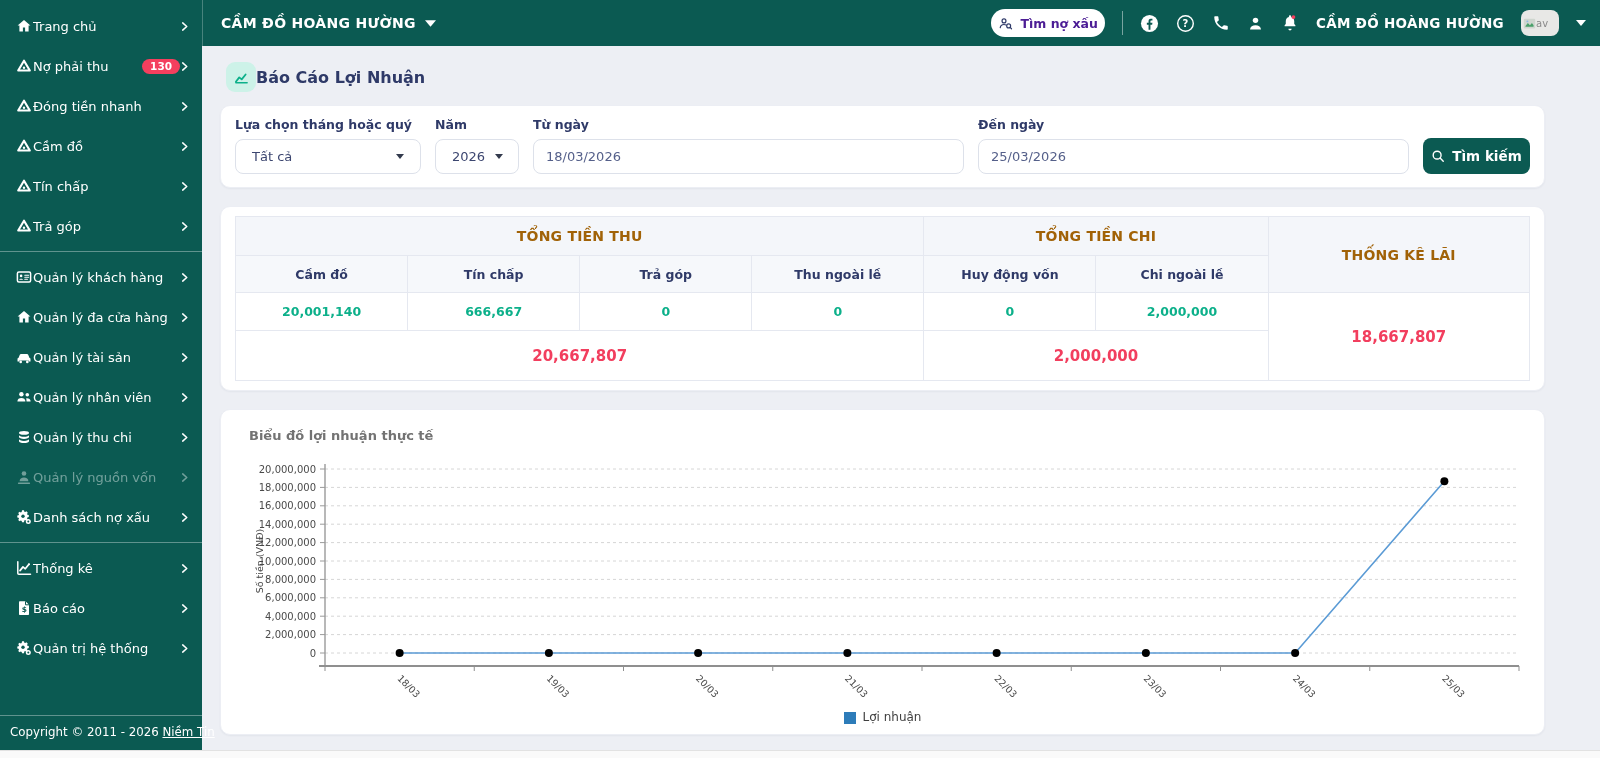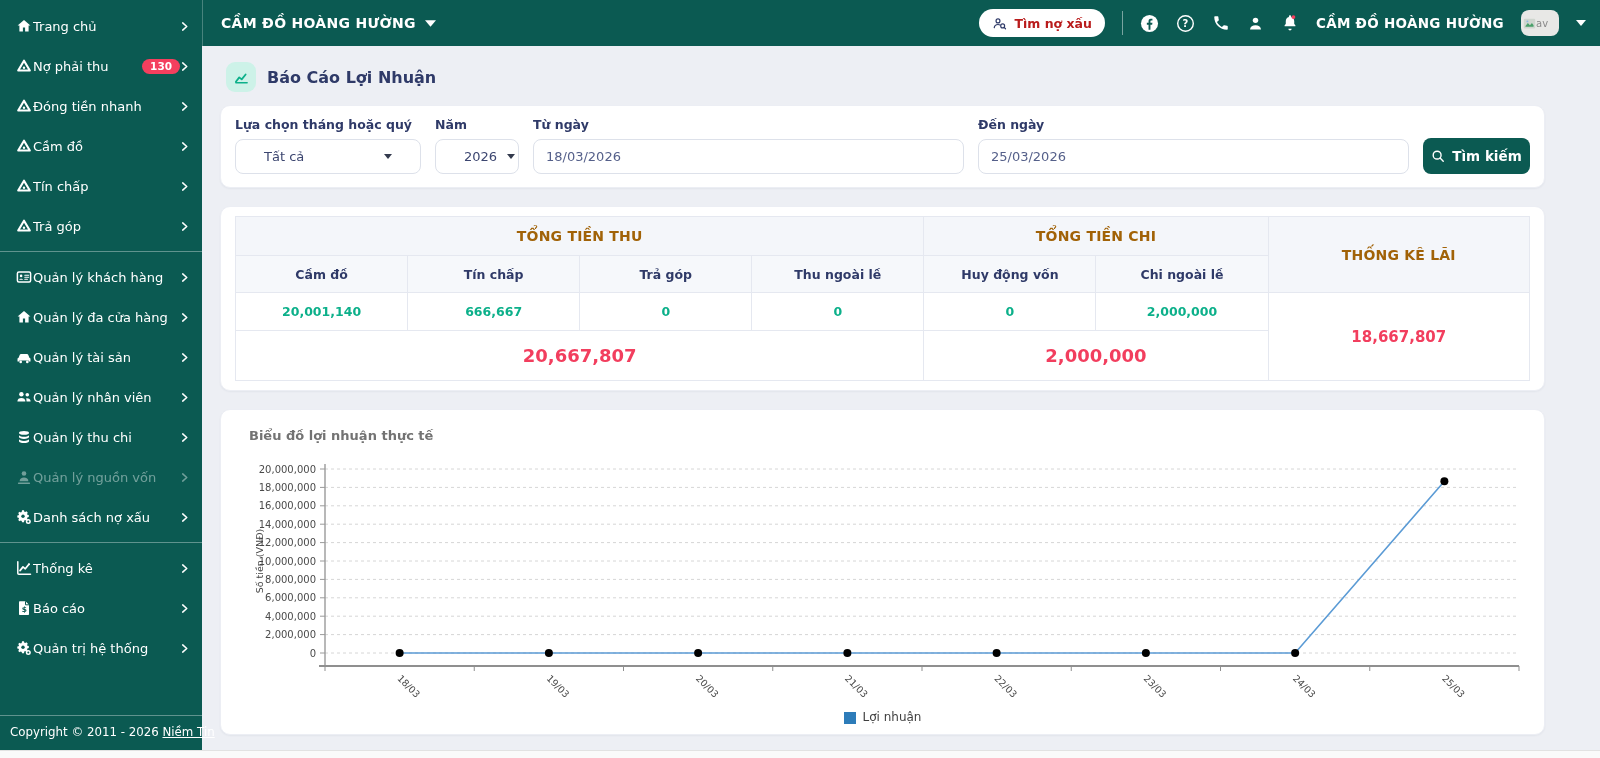--- a/index.html
+++ b/index.html
@@ -23,53 +23,53 @@
   .sb-chev { width:9px; height:11px; flex-shrink:0; }
   .sb-divider { height:1px; background:rgba(255,255,255,.35); margin:5px 0; }
   .sb-footer { border-top:1px solid rgba(255,255,255,.35); padding:9px 10px 11px; font-size:11.8px; white-space:nowrap; }
   .sb-footer a { color:#fff; text-decoration:underline; cursor:pointer; }
 
   
   .main { flex:1; display:flex; flex-direction:column; min-width:0; }
   .topbar { height:46px; background:#0b5a52; color:#fff; display:flex; align-items:center; justify-content:space-between; padding:0 14px 0 18px; border-left:1px solid rgba(255,255,255,.25); flex-shrink:0; }
   .store-select { display:flex; align-items:center; gap:9px; font-size:14px; font-weight:700; letter-spacing:.3px; cursor:pointer; }
   .top-right { display:flex; align-items:center; gap:17px; }
-  .pill-btn { display:flex; align-items:center; gap:7px; background:#fff; color:#b91c1c; border:none; border-radius:15px; height:28px; padding:0 13px; font-size:12.5px; font-weight:700; font-family:inherit; cursor:pointer; }
+  .pill-btn { display:flex; align-items:center; gap:7px; background:#fff; color:#4c1d95; border:none; border-radius:15px; height:28px; padding:0 7px; font-size:12.5px; font-weight:700; font-family:inherit; cursor:pointer; }
   .vdiv { width:1px; height:24px; background:rgba(255,255,255,.45); }
   .tb-ic { display:flex; align-items:center; cursor:pointer; }
   .acct-name { font-size:13.5px; font-weight:700; letter-spacing:.3px; }
   .avatar { width:38px; height:26px; background:#e8e8e6; border-radius:8px; display:flex; align-items:center; overflow:hidden; padding-left:2px; cursor:pointer; }
   .av-alt { font-size:10px; color:#8a8a8a; overflow:hidden; }
 
   
   .content { flex:1; padding:14px 55px 0 18px; overflow:hidden; }
-  .page-head { display:flex; align-items:center; gap:11px; margin:2px 0 13px 6px; }
+  .page-head { display:flex; align-items:center; margin:2px 0 13px 6px; }
   .title-ic { width:30px; height:30px; border-radius:9px; background:#cdf2e8; display:flex; align-items:center; justify-content:center; }
   .page-title { font-size:16px; font-weight:700; color:#2f3a68; }
   .card { background:#fff; border-radius:10px; border:1px solid #eceef4; box-shadow:0 1px 2px rgba(25,35,70,.05); }
 
   
   .filter-card { padding:11px 14px 13px; display:flex; gap:14px; }
   .fgroup { display:flex; flex-direction:column; }
   .fgroup label { font-size:12.5px; font-weight:700; color:#2f3a68; margin-bottom:7px; }
-  .fctrl { height:35px; border:1px solid #dde1ea; border-radius:8px; background:#fff; font-size:13px; color:#3c4670; display:flex; align-items:center; padding:0 28px; }
+  .fctrl { height:35px; border:1px solid #dde1ea; border-radius:8px; background:#fff; font-size:13px; color:#3c4670; display:flex; align-items:center; padding:0 16px; }
   .fselect { justify-content:space-between; gap:10px; cursor:pointer; }
   .caret-dn { width:0; height:0; border-left:4.5px solid transparent; border-right:4.5px solid transparent; border-top:5.5px solid #333a4d; }
   .fgroup input { height:35px; border:1px solid #dde1ea; border-radius:8px; font-size:13px; color:#55608a; padding:0 12px; font-family:inherit; width:100%; outline:none; }
   .fg-month { width:186px; } .fg-year { width:84px; } .fg-date { flex:1; }
   .search-btn { align-self:flex-end; height:36px; width:107px; background:#0b5a52; color:#fff; border:none; border-radius:8px; font-size:13.5px; font-weight:700; font-family:inherit; display:flex; align-items:center; justify-content:center; gap:7px; cursor:pointer; }
 
   
   .table-card { margin-top:18px; padding:9px 14px; }
   table.summary { width:100%; border-collapse:collapse; }
   .summary th, .summary td { border:1px solid #e5e8f0; text-align:center; }
   .summary .grp { background:#f4f6fa; color:#a16207; font-size:14px; font-weight:700; height:39px; letter-spacing:.2px; }
   .summary .sub { background:#f6f8fb; color:#2f3a68; font-size:12.5px; font-weight:700; height:37px; }
   .summary .val { color:#0cb08a; font-size:12.5px; font-weight:700; height:38px; background:#fff; }
-  .summary .tot { color:#f23e5e; font-size:18px; font-weight:700; height:50px; background:#fff; }
+  .summary .tot { color:#f23e5e; font-size:15px; font-weight:700; height:50px; background:#fff; }
   .summary .profit { color:#f23e5e; font-size:15px; font-weight:700; background:#fff; }
 
   
   .chart-card { margin-top:18px; padding:14px 16px 10px; }
   .chart-title { font-size:13px; font-weight:700; color:#737373; margin:4px 0 12px 12px; }
   #chart-svg { display:block; }
   .legend { display:flex; align-items:flex-end; justify-content:center; gap:7px; margin-top:3px; cursor:pointer; }
   .lg-box { width:12px; height:12px; display:inline-block; }
   .lg-label { font-size:12px; color:#3f3f3f; }
 

